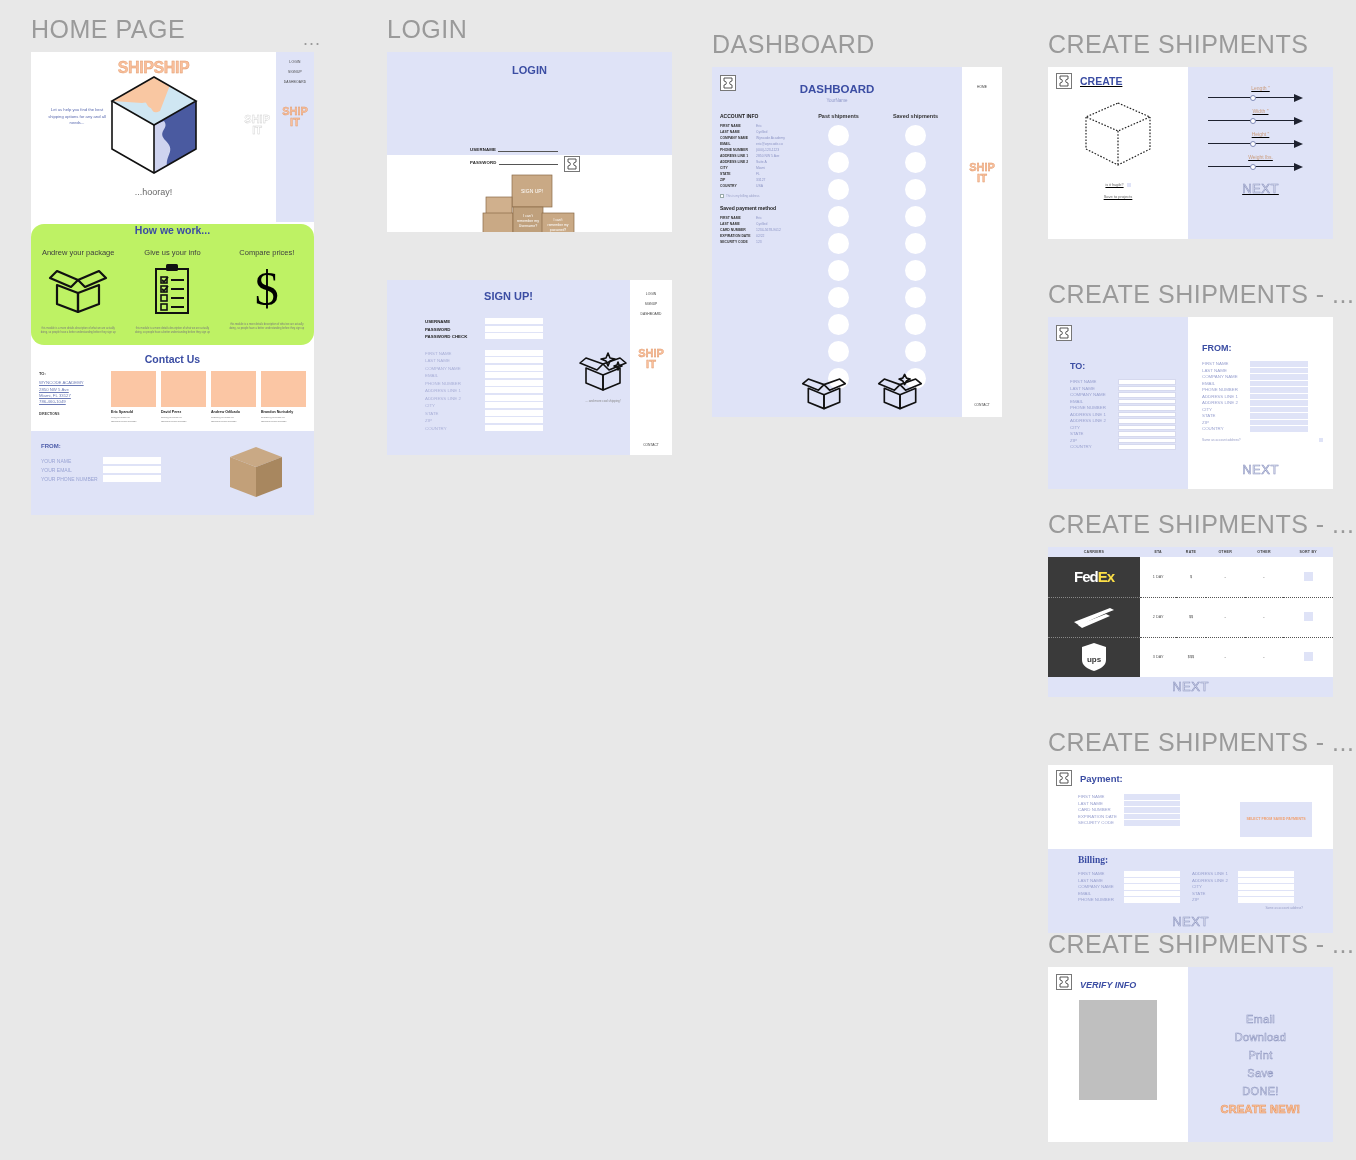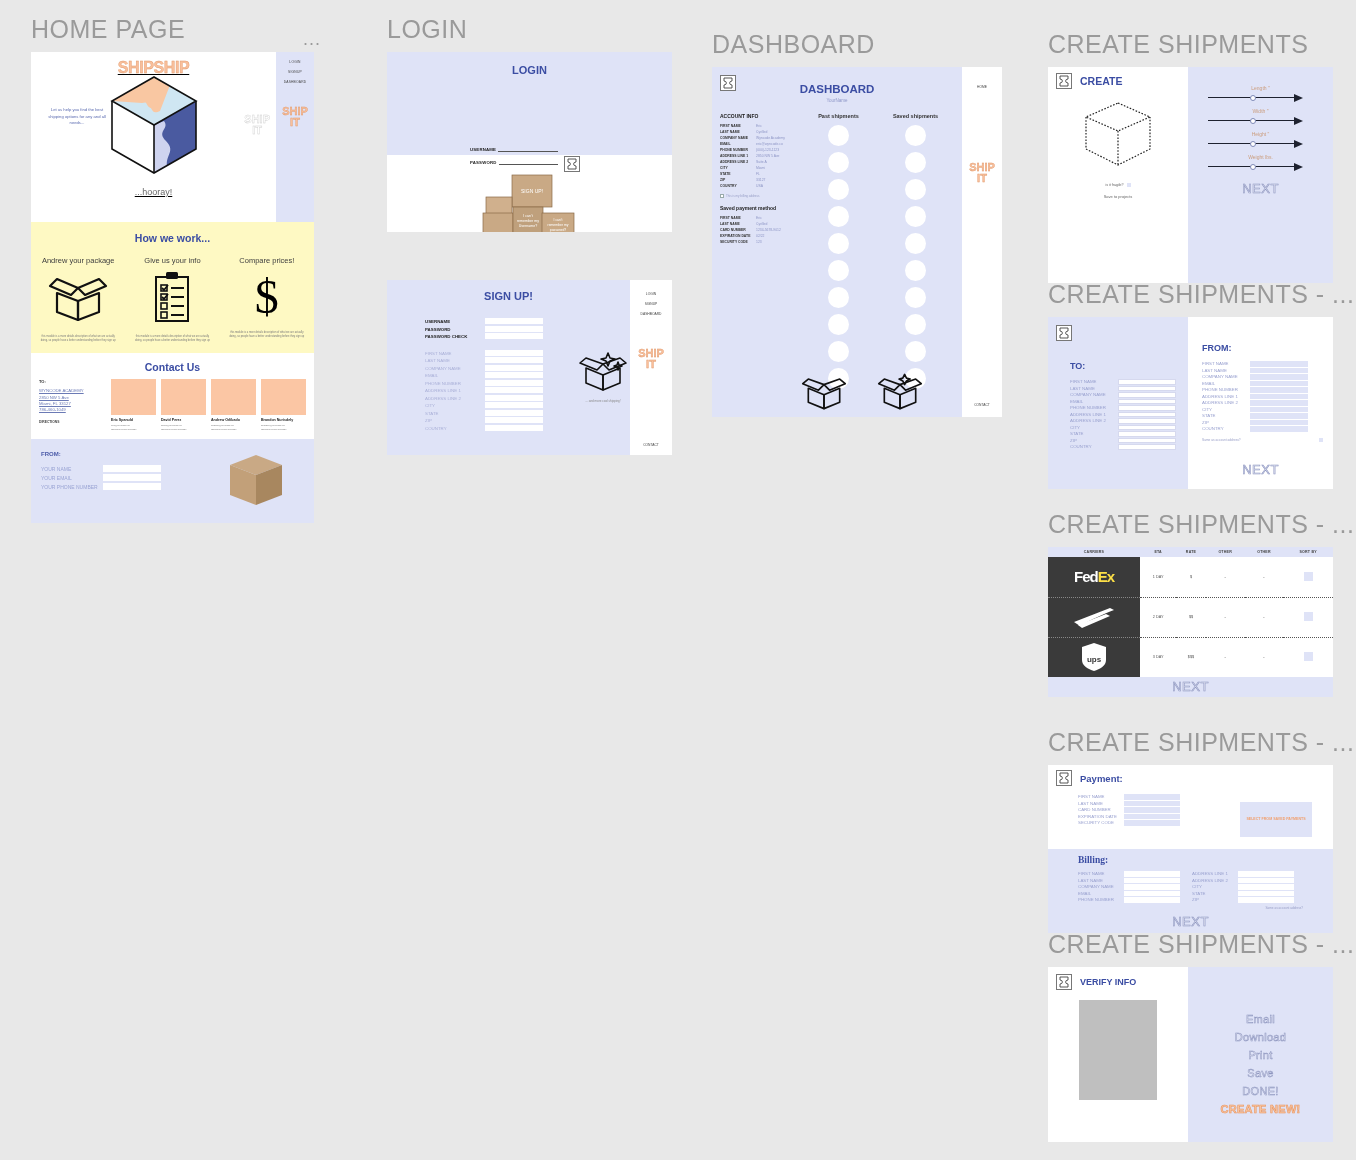--- a/index.html
+++ b/index.html
@@ -31,41 +31,41 @@
   
   .frame { background: #ffffff; position: relative; overflow: hidden; }
 
   
   .blue-title { color: #3b4da3; font-weight: bold; }
 
   
   #home { left: 31px; top: 15px; width: 290px; }
   #home-frame { width: 283px; }
   .hero { display: flex; height: 170px; background: #fff; }
-  .hero-main { flex: 1; position: relative; text-decoration: underline; }
+  .hero-main { flex: 1; position: relative; }
   .hero-nav { width: 38px; background: #dfe3f7; padding-top: 8px; text-align: center; }
   .hero-nav a { display: block; font-size: 3.3px; color: #444; margin-bottom: 6px; letter-spacing: .2px;}
   .shipship {
     text-align: center; font-size: 16px; font-weight: bold; letter-spacing: -0.4px;
     color: #f9bf9b; -webkit-text-stroke: 0.4px #e09a6e; margin-top: 7px;
   }
   .blurb {
     position: absolute; left: 16px; top: 55px; width: 60px;
     font-size: 4.2px; line-height: 1.55; color: #5a6ab0; text-align: center;
   }
   .hooray { text-align: center; font-size: 9px; color: #6a6a6a; margin-top: 2px; }
   .shipit-side {
     font-size: 11px; font-weight: bold; line-height: 1.0; text-align: center;
     color: #f9bf9b; -webkit-text-stroke: 0.4px #e09a6e;
   }
   .shipit-ghost {
     position: absolute; right: 6px; top: 62px; font-size: 11px; font-weight: bold;
     line-height: 1.0; text-align: center; color: #fff; -webkit-text-stroke: 0.4px #cfcfcf;
   }
-  .how { background: #fef9c3; padding: 8px 0 10px; }
+  .how { background: #bef264; padding: 0 0 10px; border-radius: 13px; }
   .how h3 { text-align: center; font-size: 10.5px; margin: 2px 0 12px; }
   .how-cols { display: flex; }
   .how-col { flex: 1; text-align: center; padding: 0 6px; }
   .how-col h4 { font-size: 7.5px; font-weight: 400; color: #3e3e3e; margin: 0 0 6px; line-height: 1.25; }
   .how-col p { font-size: 2.6px; line-height: 1.5; color: #7a7a7a; margin: 8px 2px 0; }
   .contact { background: #fff; padding: 6px 8px 8px; }
   .contact h3 { text-align: center; font-size: 10.5px; margin: 2px 0 6px; }
   .contact-body { display: flex; gap: 6px; }
   .contact-to { width: 66px; }
   .contact-to .lbl { font-size: 4px; font-weight: bold; color: #333; margin-bottom: 4px;}
@@ -136,21 +136,21 @@
   .dash-shipcol .hd { font-size: 5.5px; color: #333; font-weight: bold; margin-bottom: 6px;}
   .circle { width: 21px; height: 21px; border-radius: 50%; background: #fff; margin: 0 auto 6px; }
   .dash-nav { width: 40px; background: #fff; position: relative; text-align: center;}
   .dash-nav .home { font-size: 3.3px; color: #444; padding-top: 18px; display: block;}
   .dash-nav .shipit-side { position: absolute; left: 0; right: 0; top: 95px; }
   .dash-nav .contact-link { position: absolute; left: 0; right: 0; bottom: 10px; font-size: 3.3px; color: #444;}
   .dash-boxes { position: absolute; left: 88px; bottom: 6px; display: flex; gap: 28px; }
 
   
   #cs1 { left: 1048px; top: 30px; width: 285px; }
-  #cs1-frame { height: 216px; display: flex; }
+  #cs1-frame { height: 172px; display: flex; text-decoration: underline; }
   .cs-left { width: 140px; background: #fff; position: relative; }
   .cs-right { flex: 1; background: #dfe3f7; position: relative; }
   .cs-head { display: flex; align-items: center; gap: 8px; padding: 6px 0 0 8px; }
   .cs-head h3 { font-size: 10.5px; margin: 0; }
   .dash-cube { text-align: center; margin-top: 10px; }
   .cs-fragile { text-align: center; font-size: 3.6px; color: #666; margin-top: 8px;}
   .cs-fragile i { display: inline-block; width: 4px; height: 4px; background: #dfe3f7; vertical-align: middle; margin-left: 3px;}
   .cs-save { text-align: center; font-size: 4px; color: #666; margin-top: 7px; }
   .slider { width: 105px; margin: 0 auto 6px; text-align: center; }
   .slider .lb { font-size: 5px; color: #cb9d7d; margin-bottom: 2px; }
@@ -220,21 +220,21 @@
   .bill-cols { display: flex; gap: 12px; padding-left: 30px; }
   .bf-row { display: flex; margin-bottom: 1px; }
   .bf-row span { font-size: 4.4px; width: 46px; color: #9aa2d0; }
   .bf-row i { width: 56px; height: 5.5px; background: #fff; display: block; }
   .bill-note { font-size: 3.1px; color: #9aa0c8; text-align: right; padding-right: 30px; margin-top: 2px;}
 
   #cs5 { left: 1048px; top: 930px; width: 285px; }
   #cs5-frame { height: 175px; display: flex; }
   .vi-left { width: 140px; background: #fff; position: relative; }
   .vi-right { flex: 1; background: #dfe3f7; padding-top: 46px; }
-  .vi-head { display: flex; align-items: center; gap: 8px; padding: 7px 10px 0 8px; }
+  .vi-head { display: flex; align-items: flex-end; gap: 8px; padding: 7px 10px 0 8px; font-style: italic; }
   .vi-head h3 { font-size: 9px; margin: 0; }
   .vi-doc { width: 78px; height: 100px; background: #bfbfbf; margin: 10px auto 0; }
   .vi-act {
     text-align: center; font-size: 11px; color: #f2f3fa; -webkit-text-stroke: 0.55px #8e96c0;
     margin-bottom: 6px; letter-spacing: .3px;
   }
   .vi-act.accent { color: #f9c49f; -webkit-text-stroke: 0.55px #e8945e; font-weight: bold; }
 </style>
 </head>
 <body>

